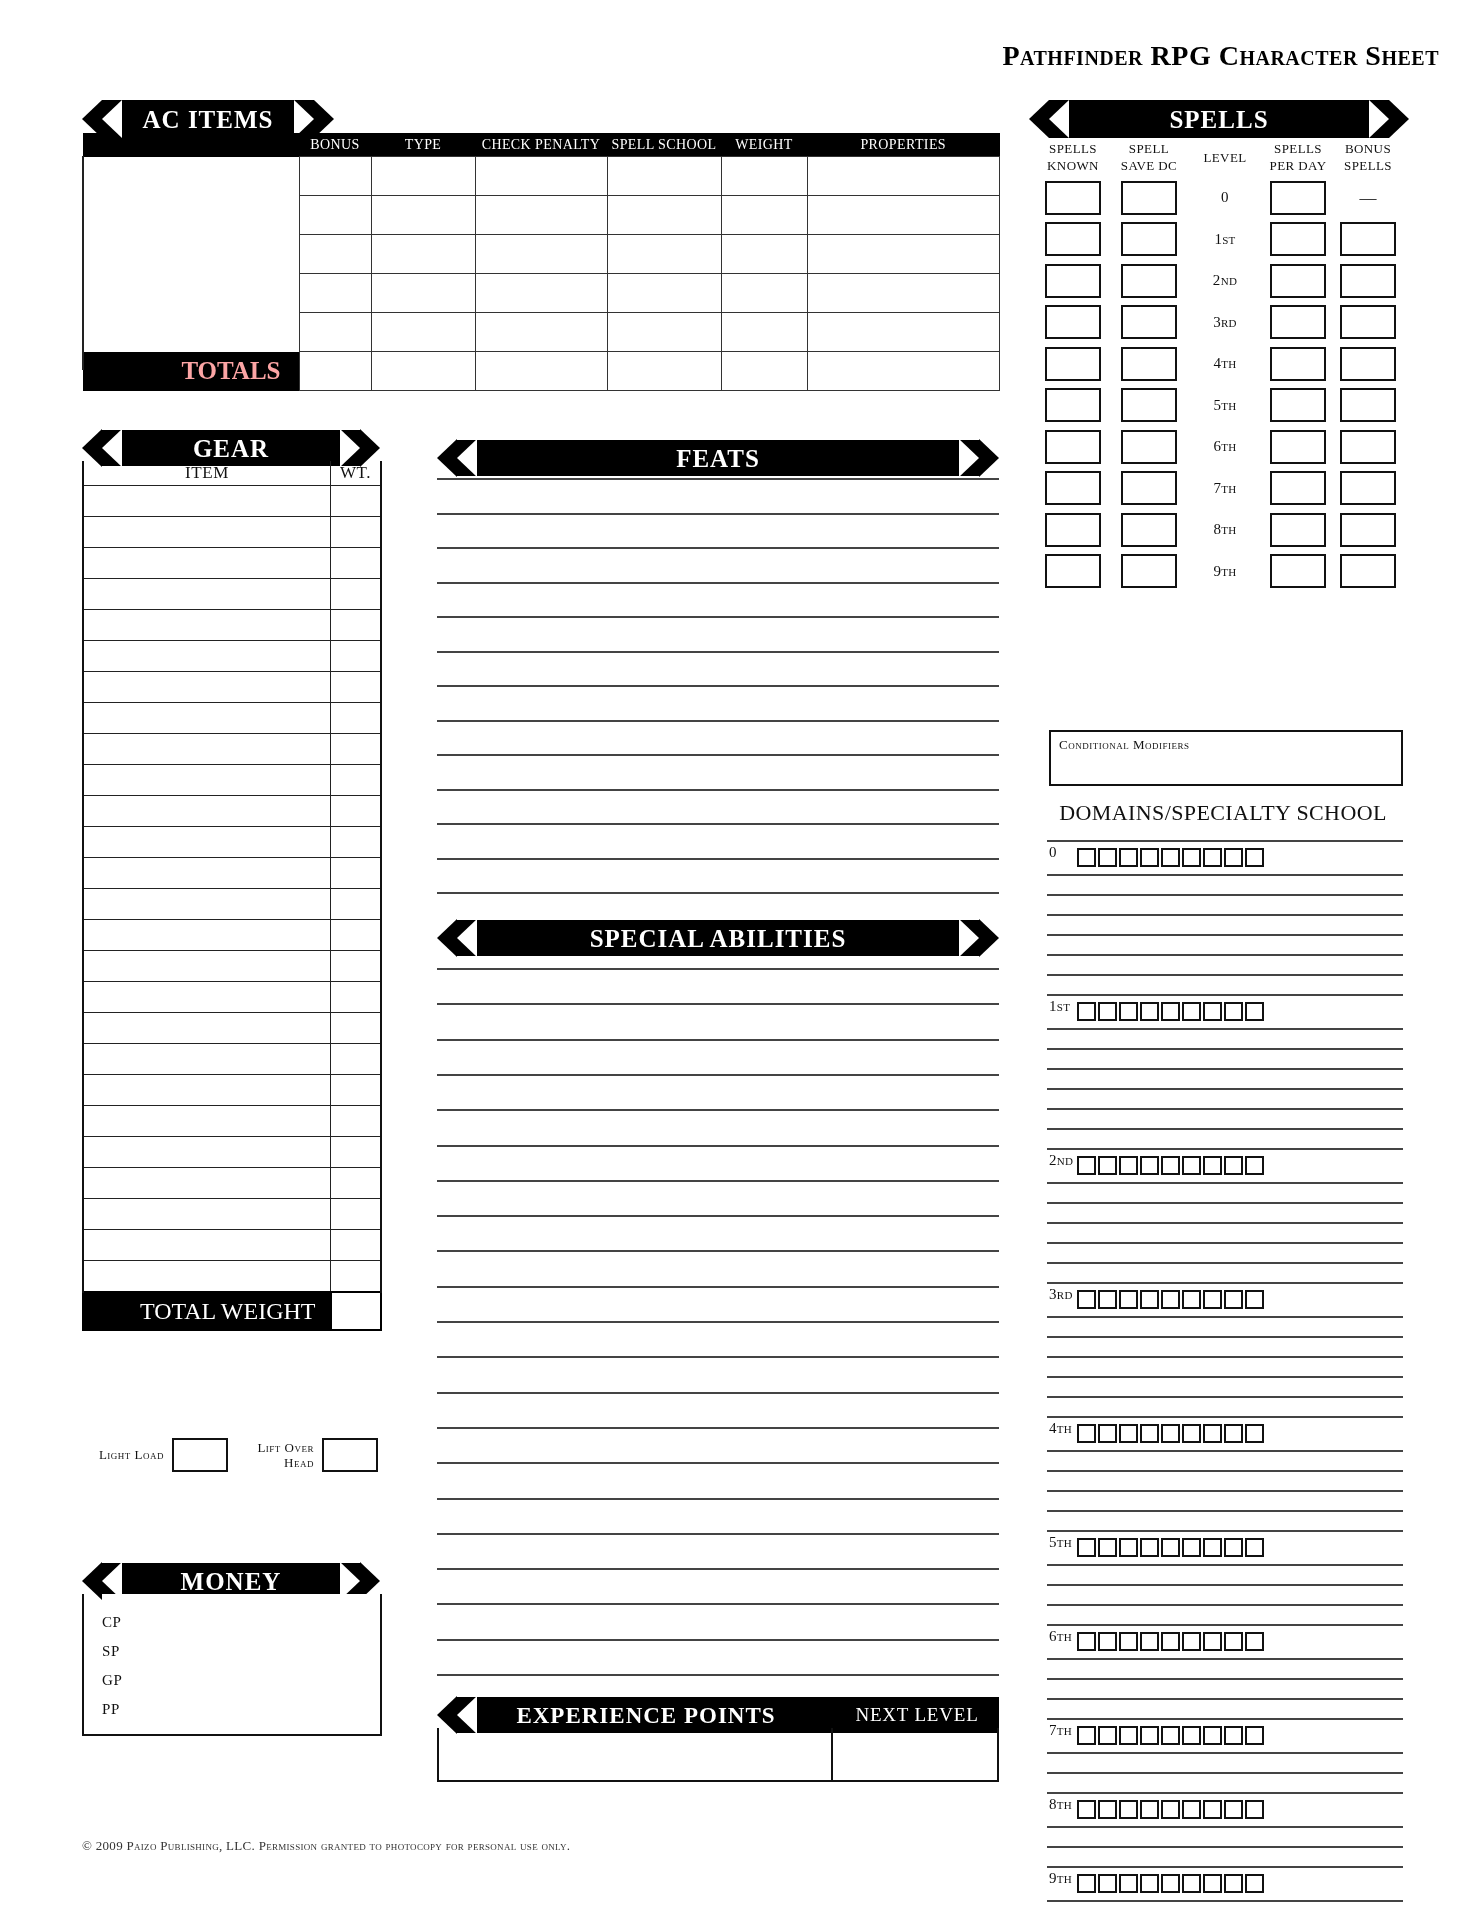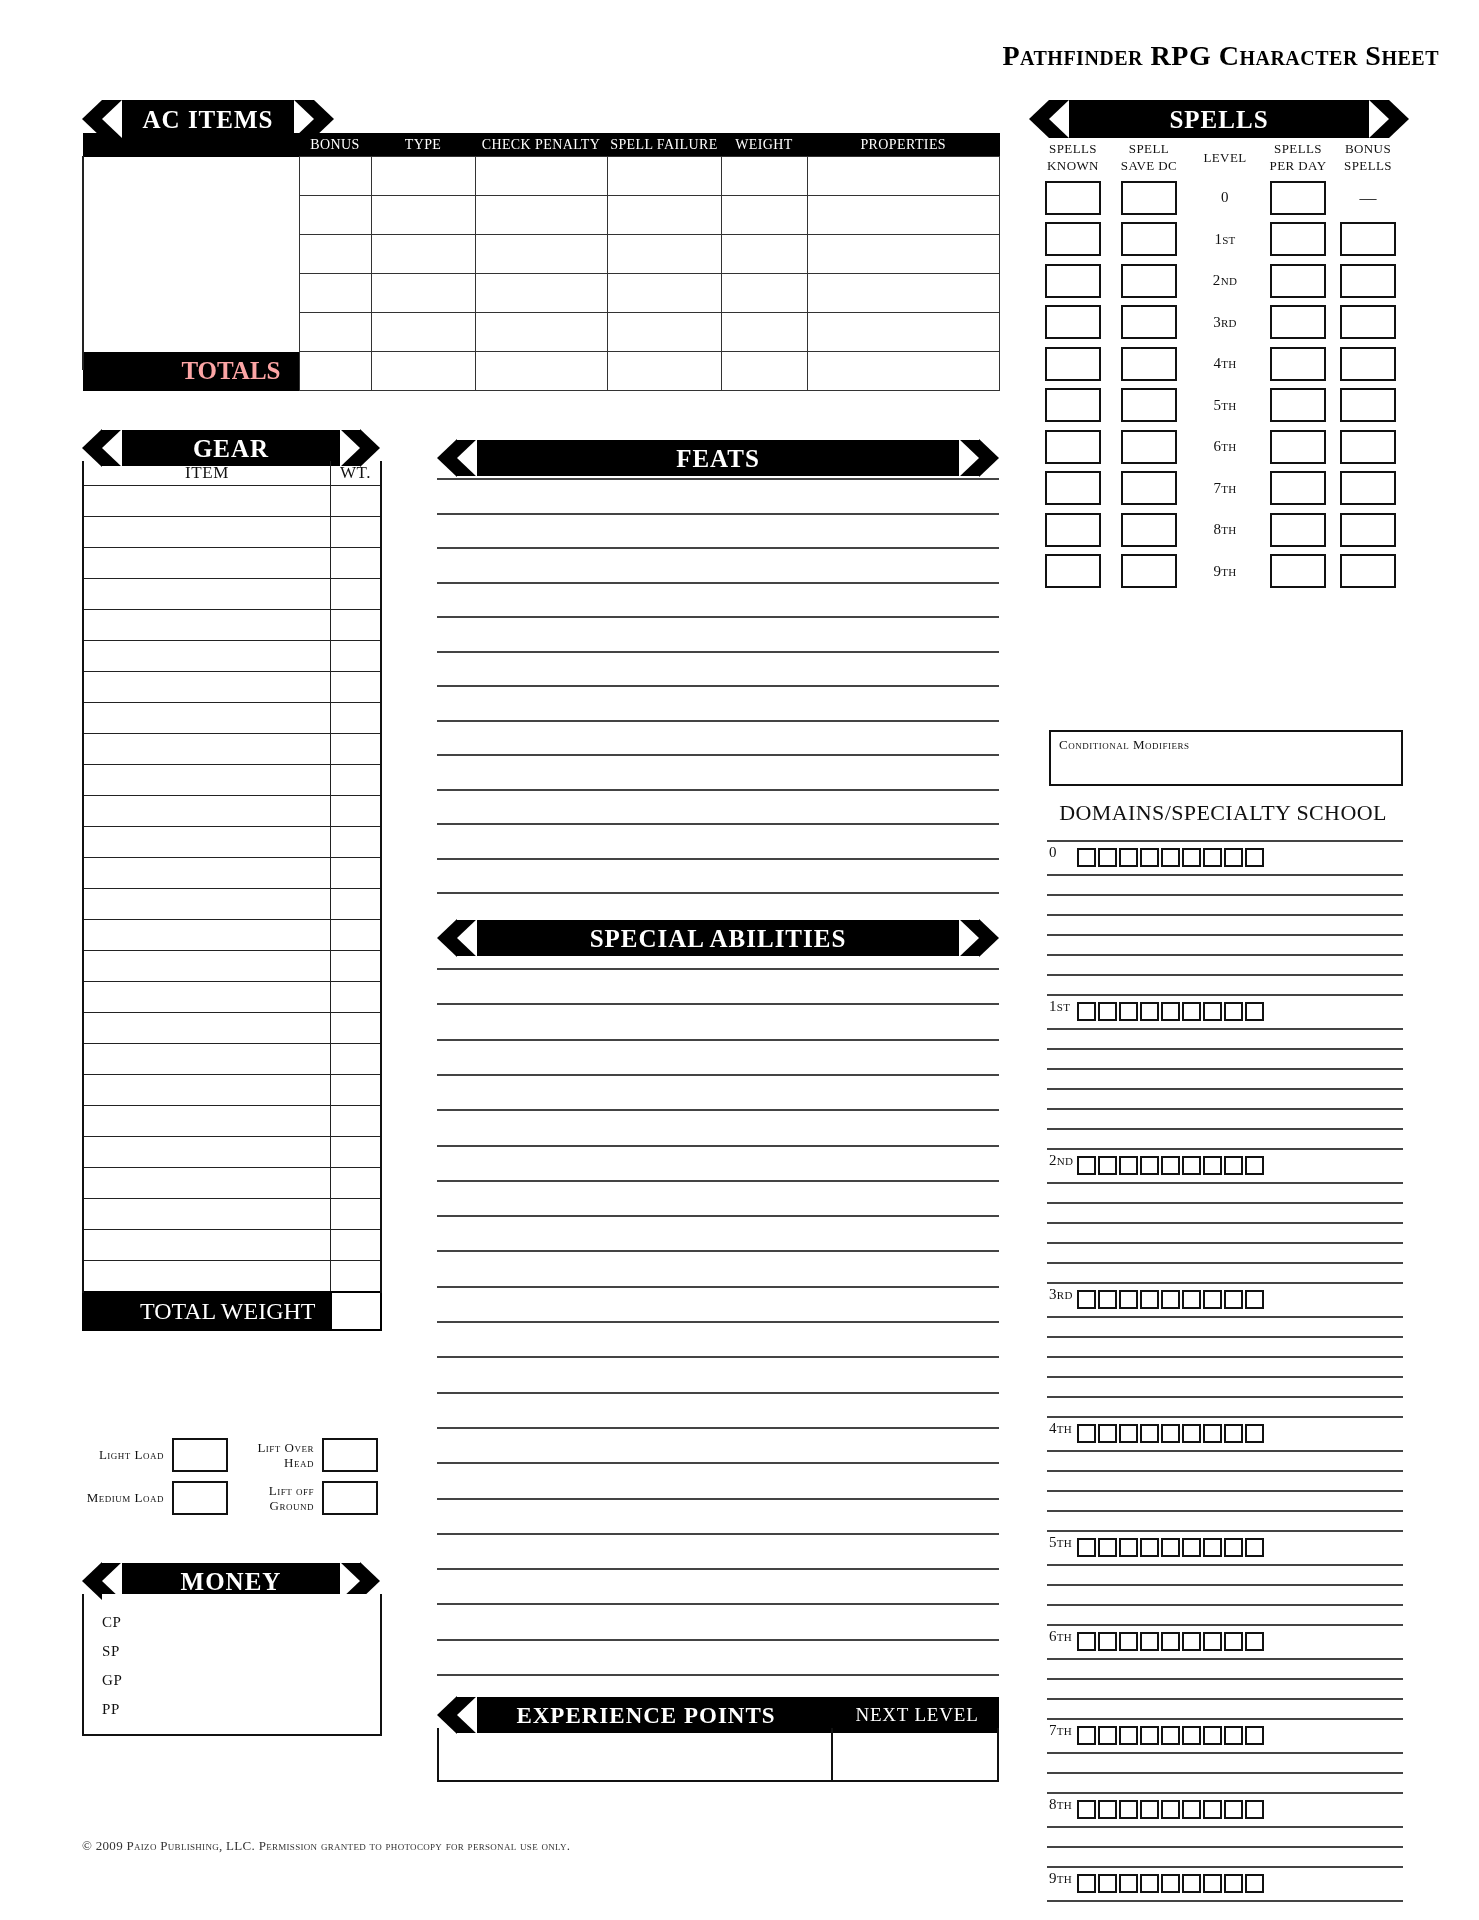--- a/index.html
+++ b/index.html
@@ -323,21 +323,21 @@
     <span class="tip-r"></span>
     <span class="tip-r-in"></span>
   </div>
   <table id="ac-table">
     <thead>
       <tr>
         <th class="blank-head" style="width:212px"></th>
         <th style="width:68px">BONUS</th>
         <th style="width:100px">TYPE</th>
         <th style="width:128px">CHECK PENALTY</th>
-        <th style="width:110px">SPELL FAILURE</th>
+        <th style="width:110px">SPELL SCHOOL</th>
         <th style="width:82px">WEIGHT</th>
         <th>PROPERTIES</th>
       </tr>
     </thead>
     <tbody id="ac-body">
         <tr>
           <td class="label-cell"></td>
           <td></td>
           <td></td>
           <td></td>
@@ -526,30 +526,20 @@
 </div>
 
 <div class="abs" id="load-area">
     <div class="load-row">
       <div class="load-cell">
         <div class="load-label">Light Load</div>
         <div class="load-box"></div>
       </div>
       <div class="load-cell">
         <div class="load-label">Lift Over Head</div>
-        <div class="load-box"></div>
-      </div>
-    </div>
-    <div class="load-row">
-      <div class="load-cell">
-        <div class="load-label">Medium Load</div>
-        <div class="load-box"></div>
-      </div>
-      <div class="load-cell">
-        <div class="load-label">Lift off Ground</div>
         <div class="load-box"></div>
       </div>
     </div>
   </div>
 
 <div class="abs" id="money-section">
   <div class="ribbon notch-left notch-right" id="money-ribbon">
     <span class="rb-label">MONEY</span>
     <span class="tip-r"></span>
     <span class="tip-r-in"></span>

